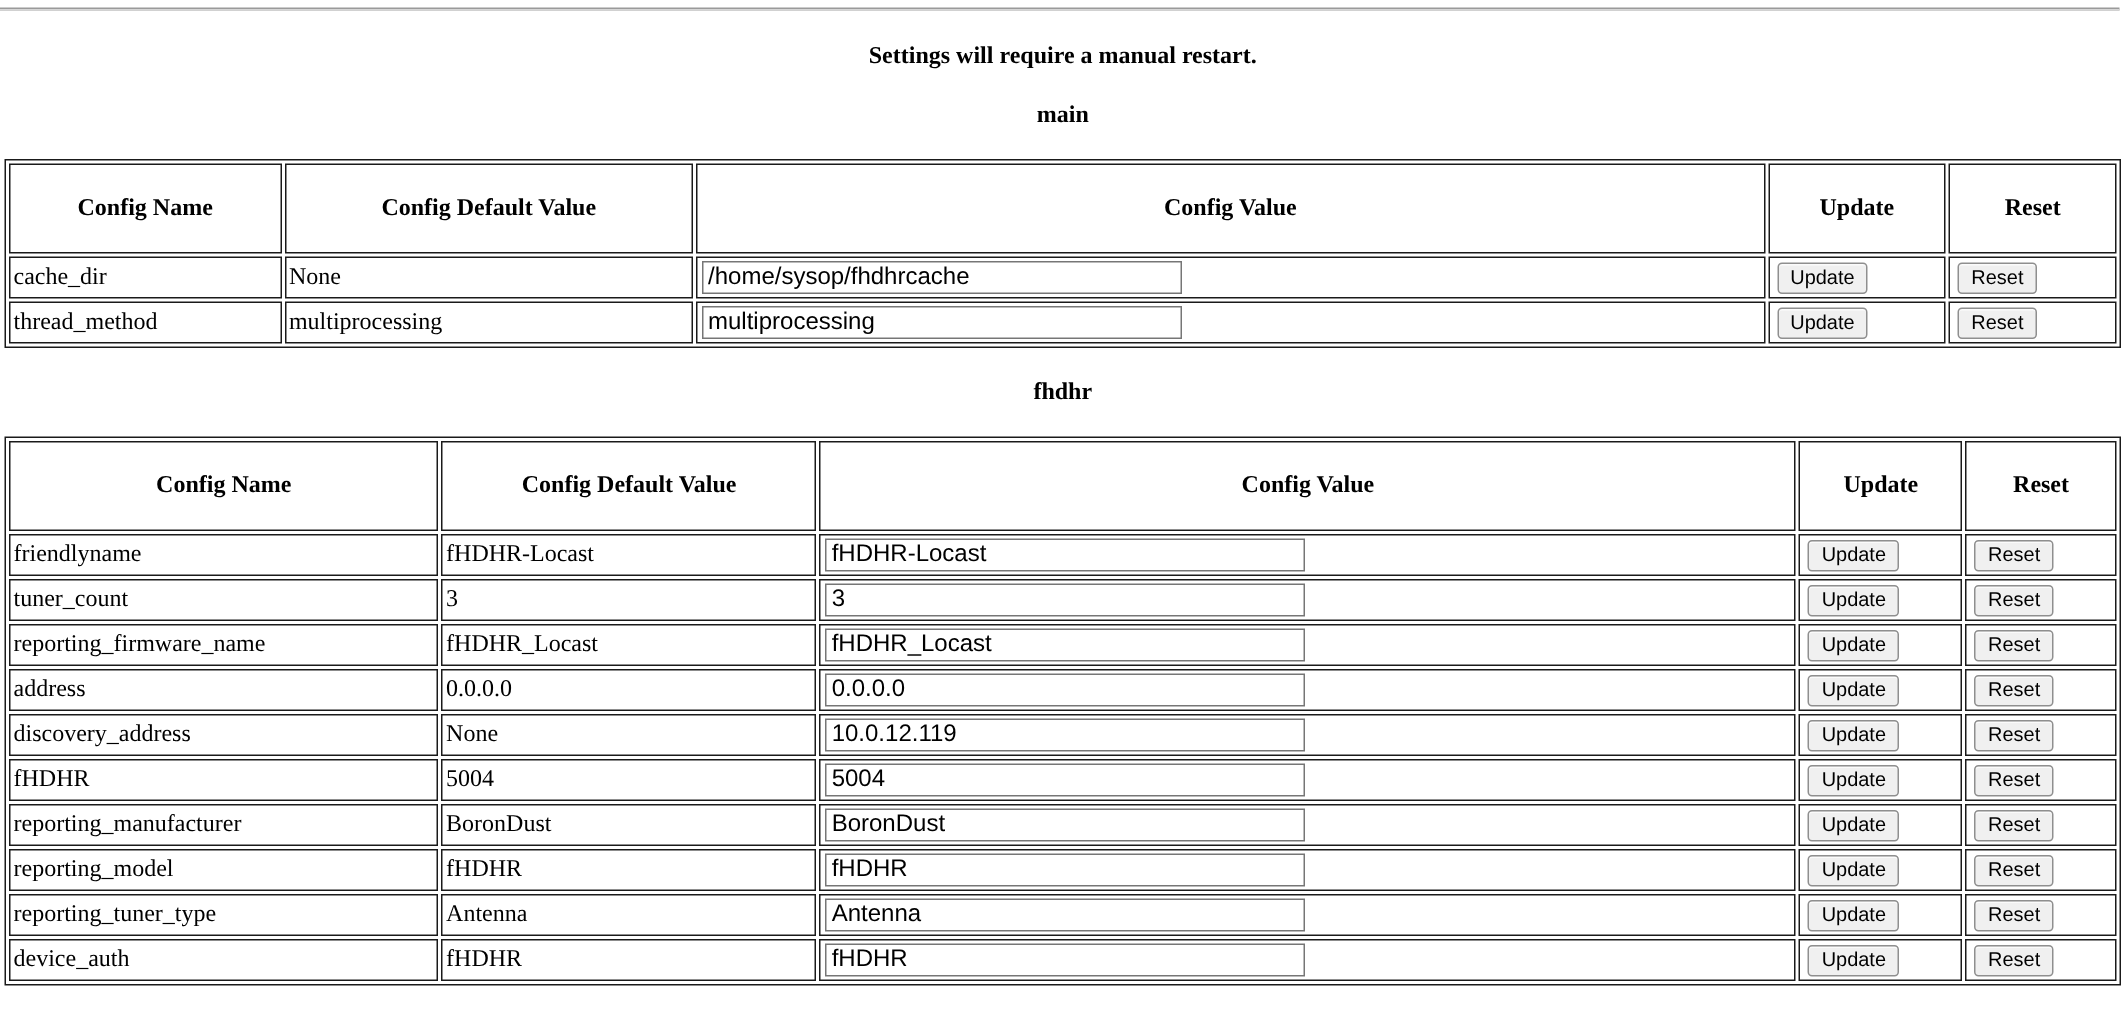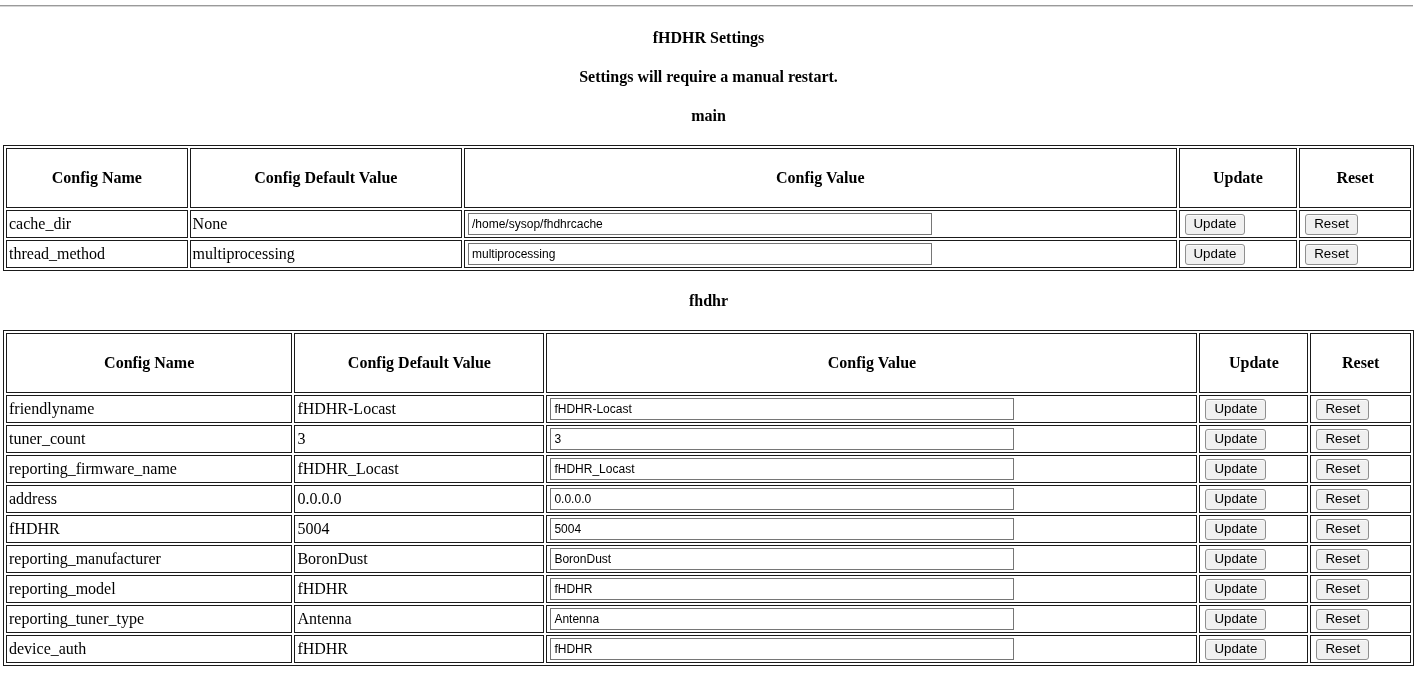--- a/index.html
+++ b/index.html
@@ -71,28 +71,28 @@
   .t0 col.col-reset   { width: 8.0%;  }
   
   .t1 col.col-name    { width: 20.5%; }
   .t1 col.col-default { width: 17.9%; }
   .t1 col.col-value   { width: 46.6%; }
   .t1 col.col-update  { width: 7.8%;  }
   .t1 col.col-reset   { width: 7.2%;  }
 
   input.cfg-input {
     box-sizing: border-box;
-    width: 464px;
+    width: 320px;
     height: 22px;
     border: 1px solid #767676;
     background: #ffffff;
     padding: 1px 3px;
     margin: 1px 0 1px 1px;
     font-family: "Liberation Sans", sans-serif;
-    font-size: 12px;
+    font-size: 16px;
     color: #000;
   }
   button.cfg-btn {
     box-sizing: border-box;
     height: 21px;
     margin: 1px 0 1px 3px;
     padding: 1px 8px 2px 8px;
     background: #f0f0f0;
     border: 1px solid #8f8f8f;
     border-radius: 3px;
@@ -103,21 +103,20 @@
     cursor: pointer;
   }
 </style>
 </head>
 <body>
 
 <div class="top-line"></div>
 
 <div class="content">
 
-  <p class="heading">fHDHR Settings</p>
   <p class="heading">Settings will require a manual restart.</p>
 
   <p class="heading">main</p>
   <table class="cfg t0">
     <colgroup>
       <col class="col-name">
         <col class="col-default">
         <col class="col-value">
         <col class="col-update">
         <col class="col-reset">
@@ -190,20 +189,27 @@
           <td><button class="cfg-btn">Reset</button></td>
         </tr>
         <tr>
           <td>address</td>
           <td>0.0.0.0</td>
           <td><input type="text" class="cfg-input" value="0.0.0.0" style=""></td>
           <td><button class="cfg-btn">Update</button></td>
           <td><button class="cfg-btn">Reset</button></td>
         </tr>
         <tr>
+          <td>discovery_address</td>
+          <td>None</td>
+          <td><input type="text" class="cfg-input" value="10.0.12.119" style=""></td>
+          <td><button class="cfg-btn">Update</button></td>
+          <td><button class="cfg-btn">Reset</button></td>
+        </tr>
+        <tr>
           <td>fHDHR</td>
           <td>5004</td>
           <td><input type="text" class="cfg-input" value="5004" style=""></td>
           <td><button class="cfg-btn">Update</button></td>
           <td><button class="cfg-btn">Reset</button></td>
         </tr>
         <tr>
           <td>reporting_manufacturer</td>
           <td>BoronDust</td>
           <td><input type="text" class="cfg-input" value="BoronDust" style=""></td>

